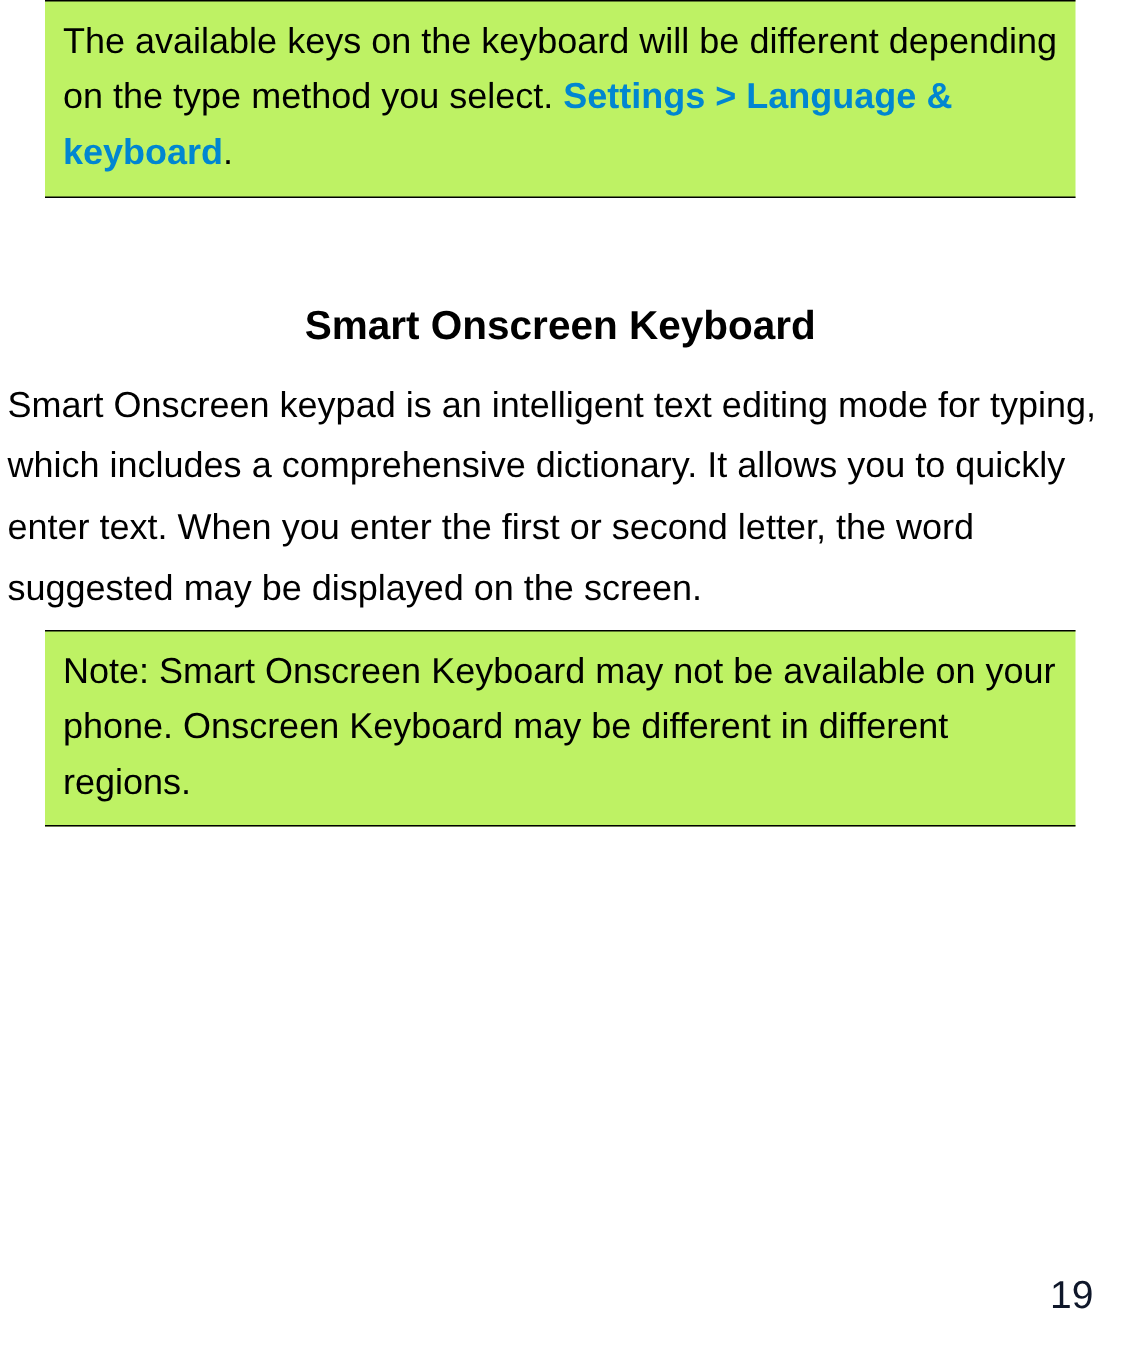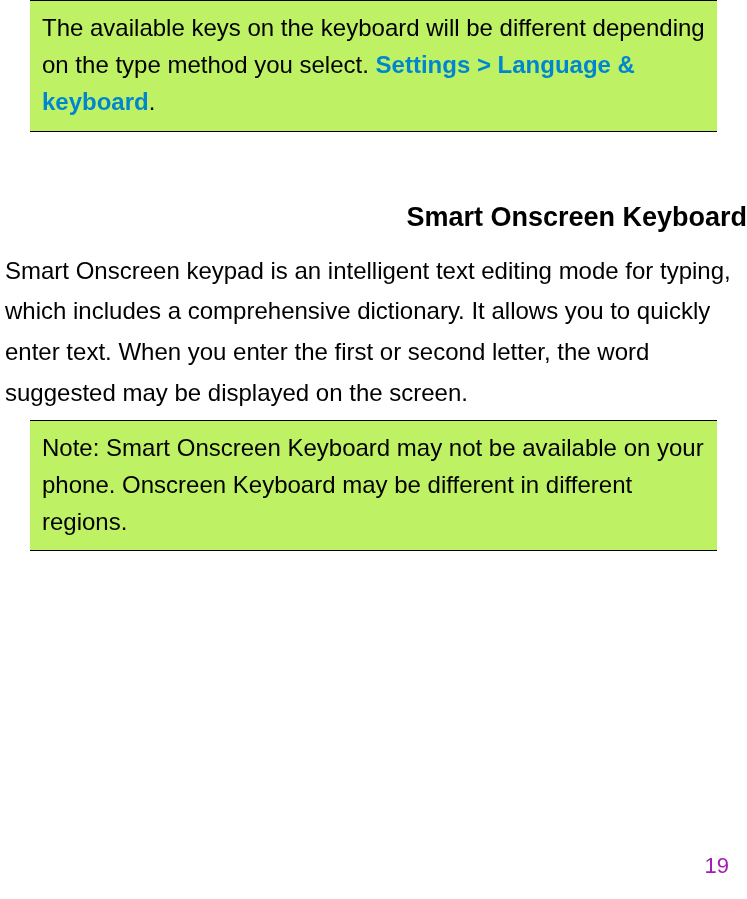--- a/index.html
+++ b/index.html
@@ -32,40 +32,40 @@
       color: #0086d1;
       font-weight: bold;
     }
     .period {
       color: #000000;
       font-weight: normal;
     }
     .section-heading {
       font-size: 27px;
       font-weight: bold;
-      text-align: right;
+      text-align: center;
       margin: 70px 0 18px 0;
       color: #000000;
     }
     .body-text {
       font-size: 24px;
       line-height: 1.7;
       color: #000000;
       padding: 0 5px 0 5px;
       margin-bottom: 6px;
     }
     .note-box-second {
       margin-top: 0;
     }
     .page-number {
       position: absolute;
       bottom: 20px;
       right: 18px;
-      font-size: 22px;
-      color: #a21caf;
+      font-size: 26px;
+      color: #0f172a;
     }
   </style>
 </head>
 <body>
 
 <div class="note-box note-box-top">
   <span>The available keys on the keyboard will be different depending on the type method you select.</span><span> </span><span class="link-text">Settings &gt; Language &amp; keyboard</span><span class="period">.</span>
 </div>
 
 <h2 class="section-heading">Smart Onscreen Keyboard</h2>

